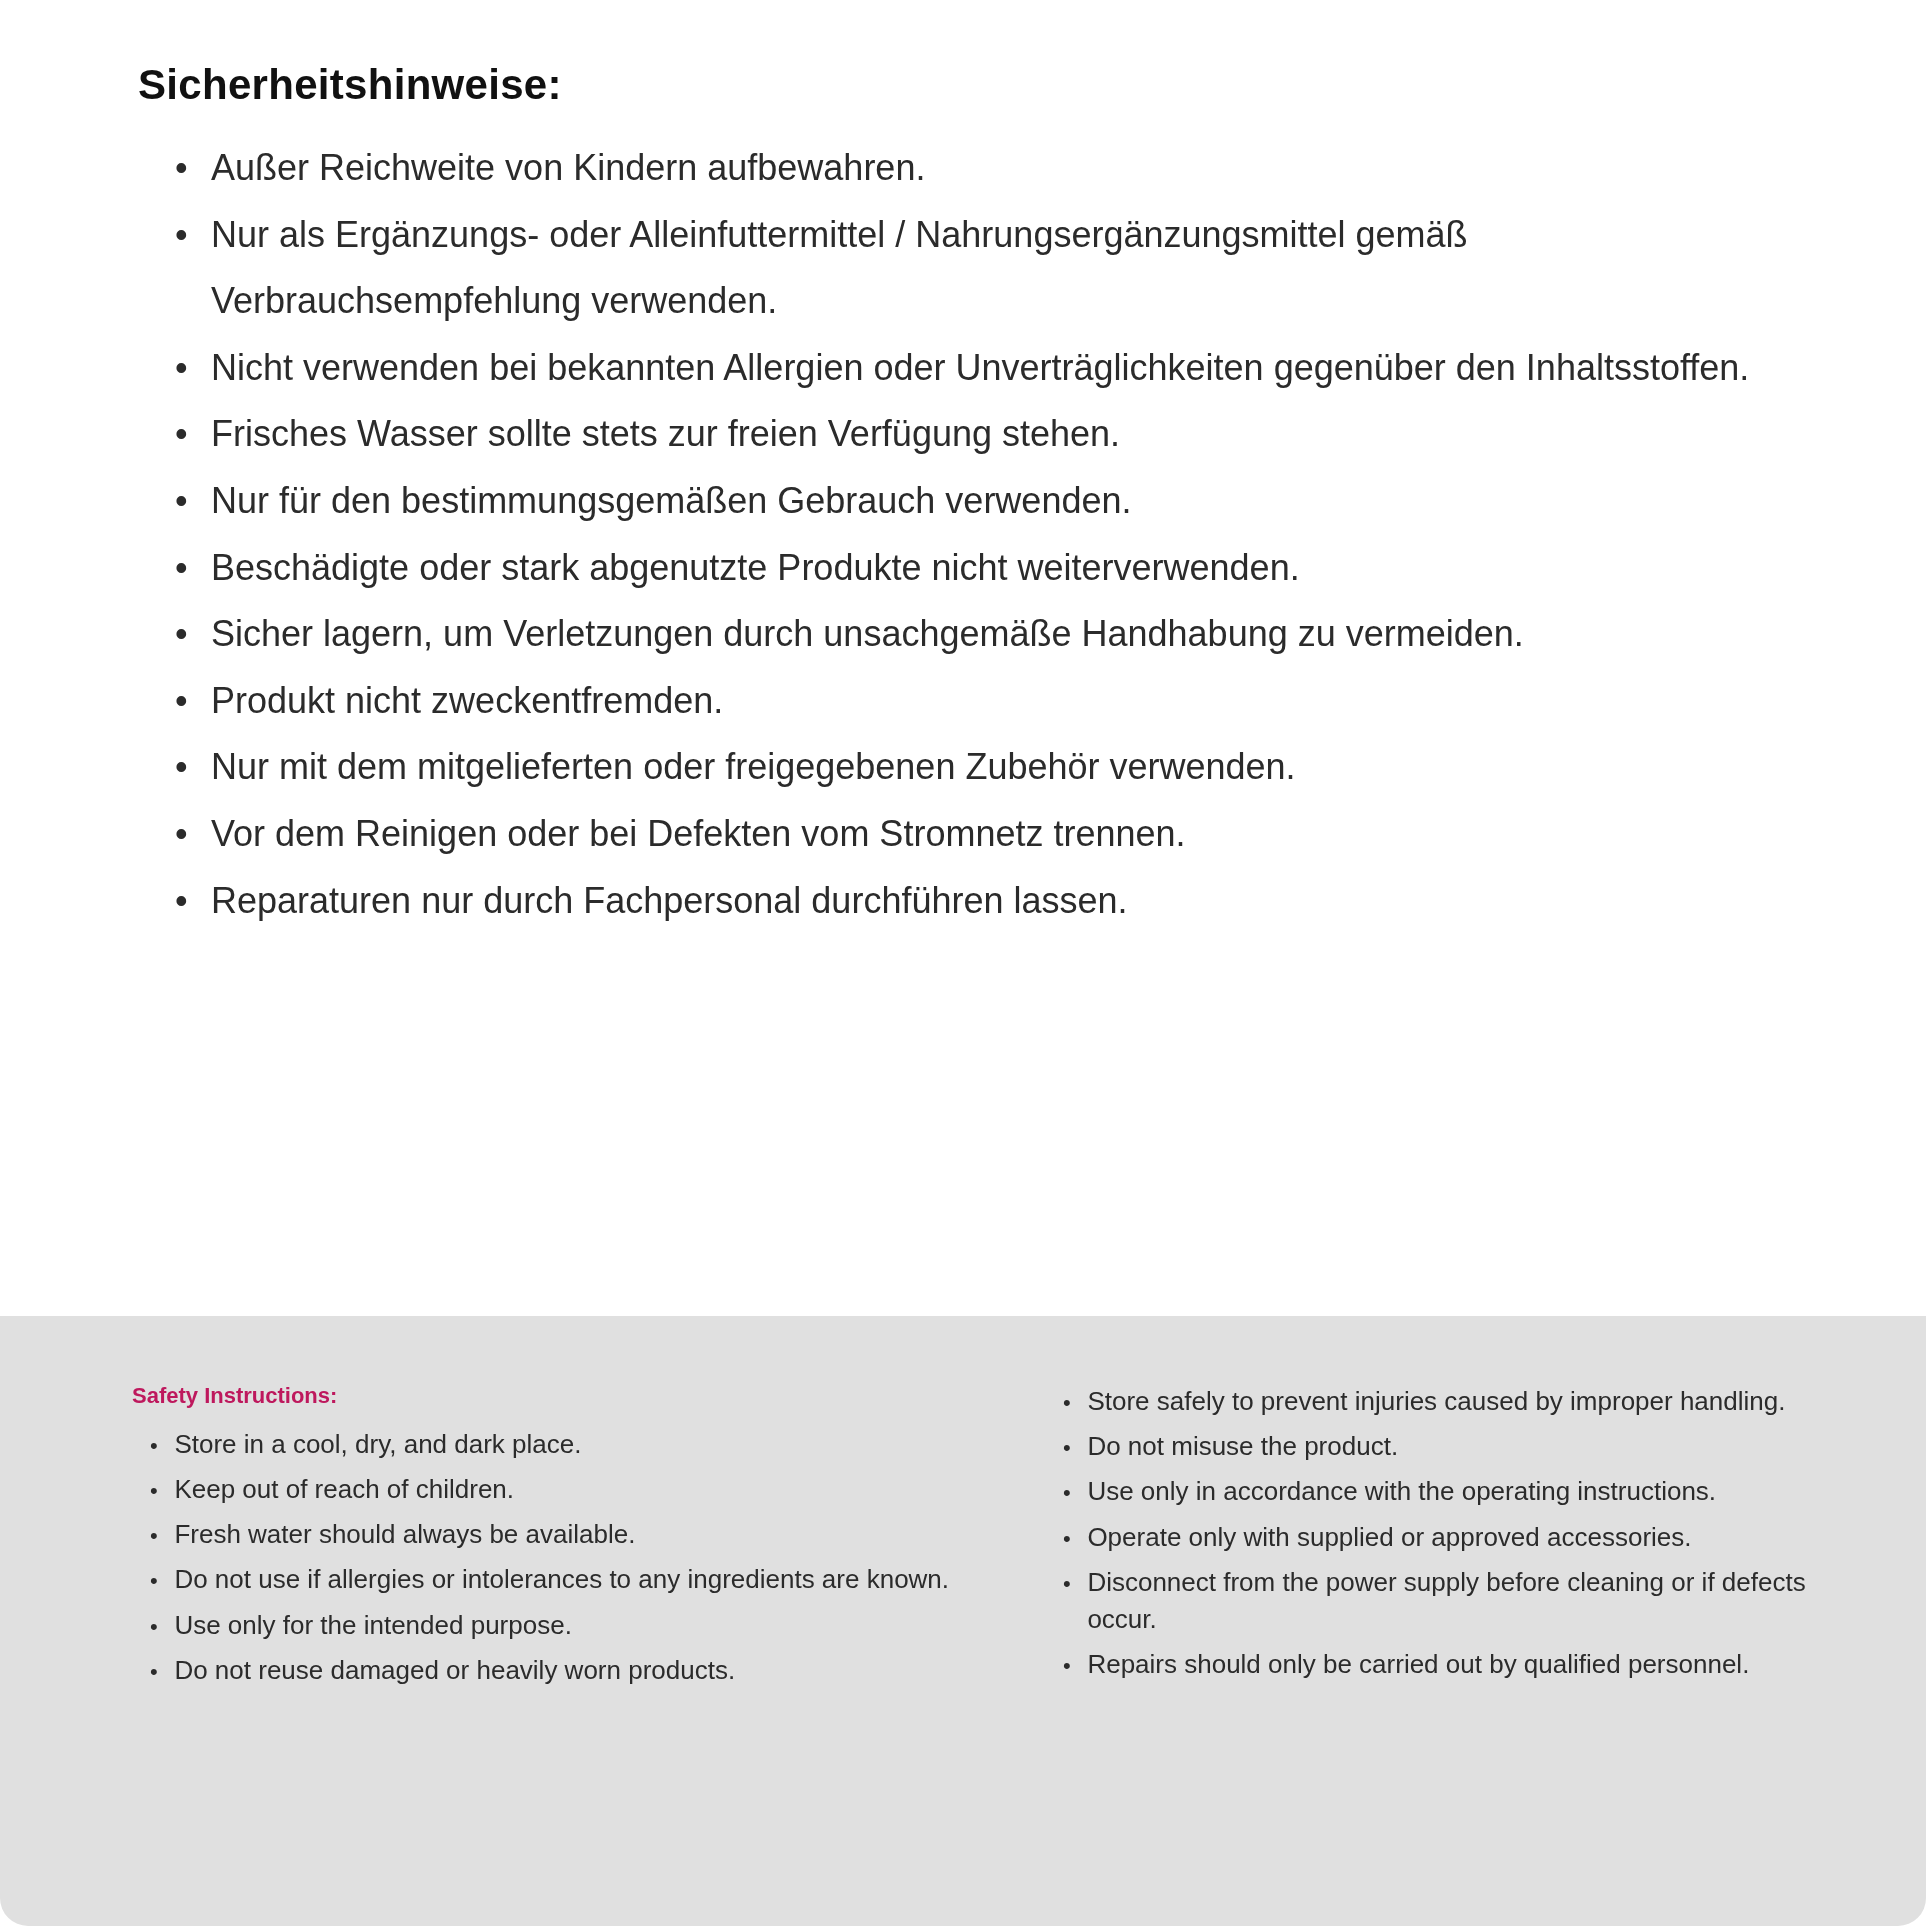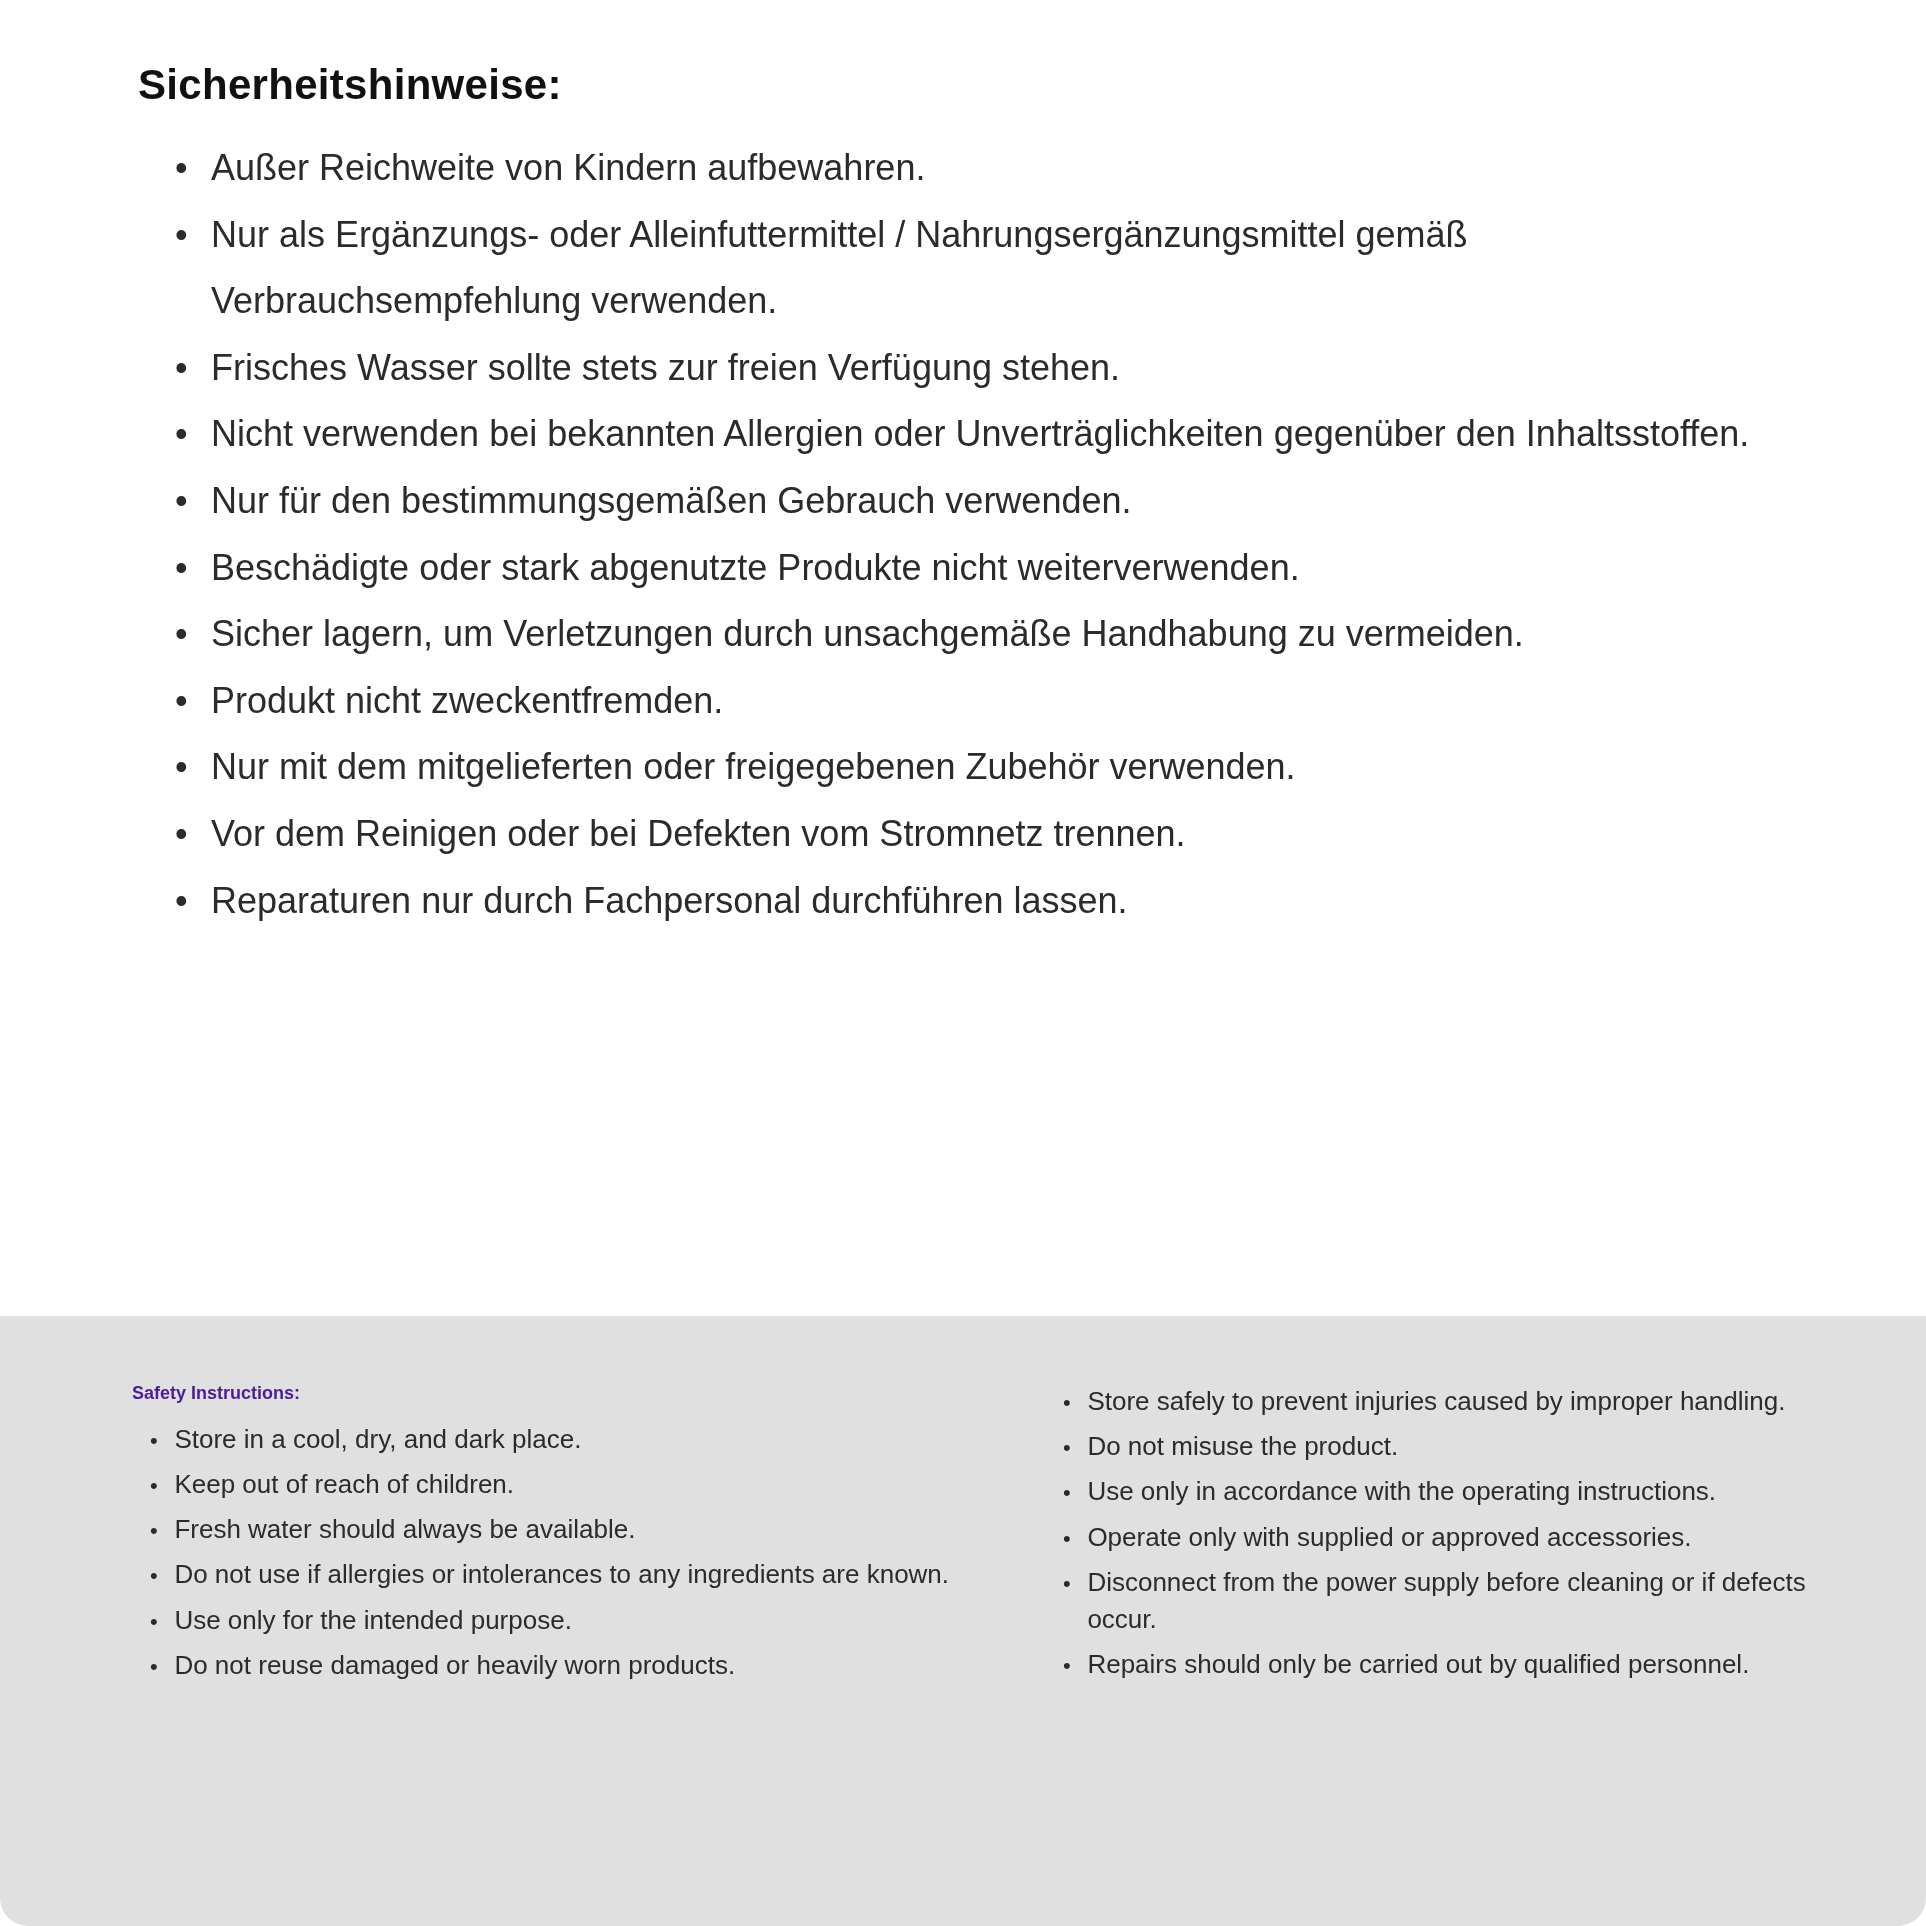--- a/index.html
+++ b/index.html
@@ -55,23 +55,23 @@
     height: 610px;
     background: #e0e0e0;
     padding: 67px 109px 0 132px;
     display: flex;
     flex-direction: row;
     gap: 77px;
   }
   .en-col-left  { width: 854px; flex: 0 0 auto; }
   .en-col-right { width: 803px; flex: 0 0 auto; }
   .en-title {
-    font-size: 18px;
+    font-size: 22px;
     font-weight: 700;
-    color: #4c1d95;
+    color: #be185d;
     margin-bottom: 16.7px;
   }
   .en-list {
     list-style: none;
     padding-left: 18px;
   }
   .en-col-right .en-list { padding-left: 0; }
   .en-item {
     font-size: 26px;
     line-height: 1.42;
@@ -96,23 +96,23 @@
   <section class="de-section">
     <h1 class="de-title">Sicherheitshinweise:</h1>
 
     <ul class="de-list">
 
 
         <li class="de-item"><span class="bullet">•</span><span>Außer Reichweite von Kindern aufbewahren.</span></li>
 
         <li class="de-item"><span class="bullet">•</span><span>Nur als Ergänzungs- oder Alleinfuttermittel / Nahrungsergänzungsmittel gemäß Verbrauchsempfehlung verwenden.</span></li>
 
+        <li class="de-item"><span class="bullet">•</span><span>Nicht verwenden bei bekannten Allergien oder Unverträglichkeiten gegenüber den Inhaltsstoffen.</span></li>
+
         <li class="de-item"><span class="bullet">•</span><span>Frisches Wasser sollte stets zur freien Verfügung stehen.</span></li>
-
-        <li class="de-item"><span class="bullet">•</span><span>Nicht verwenden bei bekannten Allergien oder Unverträglichkeiten gegenüber den Inhaltsstoffen.</span></li>
 
         <li class="de-item"><span class="bullet">•</span><span>Nur für den bestimmungsgemäßen Gebrauch verwenden.</span></li>
 
         <li class="de-item"><span class="bullet">•</span><span>Beschädigte oder stark abgenutzte Produkte nicht weiterverwenden.</span></li>
 
         <li class="de-item"><span class="bullet">•</span><span>Sicher lagern, um Verletzungen durch unsachgemäße Handhabung zu vermeiden.</span></li>
 
         <li class="de-item"><span class="bullet">•</span><span>Produkt nicht zweckentfremden.</span></li>
 
 

